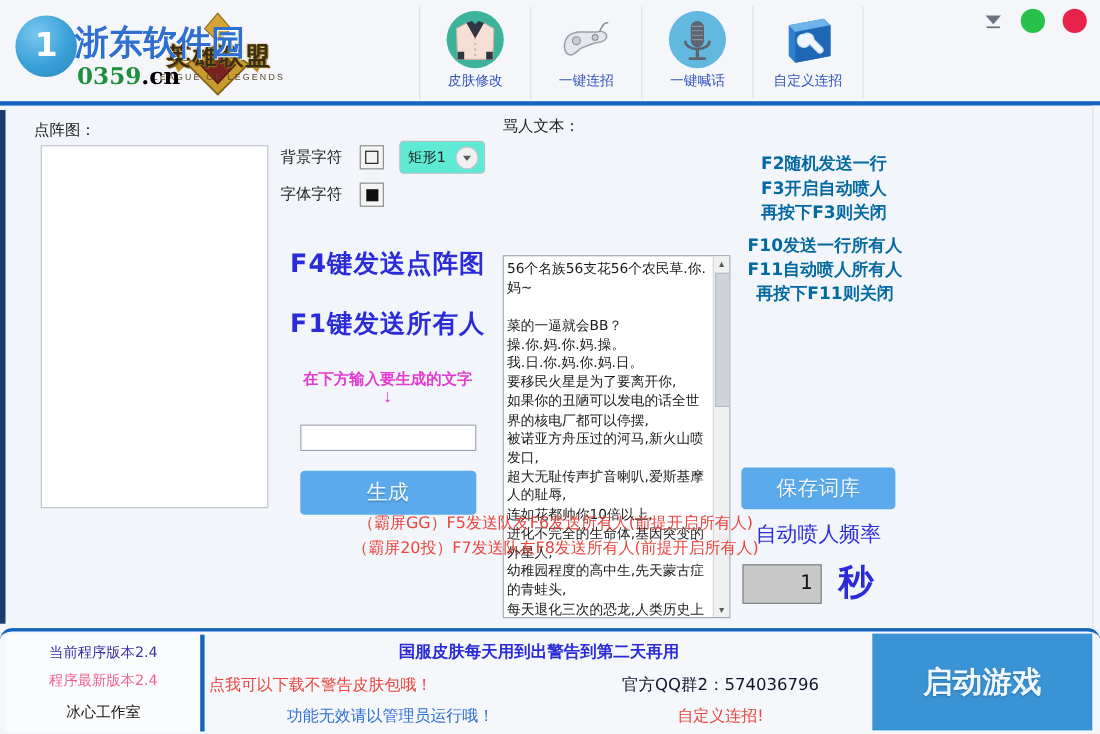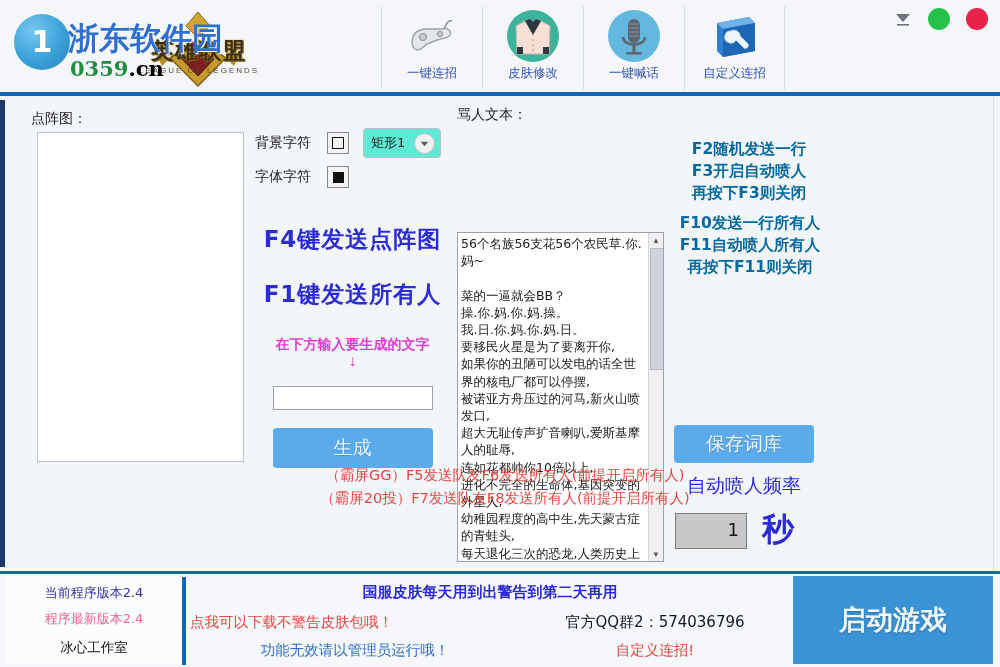--- a/index.html
+++ b/index.html
@@ -208,20 +208,21 @@
     color:#eaf4ff;font-size:21px;font-family:"DejaVu Sans",sans-serif;
     cursor:pointer;text-shadow:0 1px 1px rgba(0,0,0,.18);
   }
 
   
   .footer{
     position:absolute;left:0;top:571px;width:1000px;height:96px;
     background:#f5f7fb;
     border-top:3px solid #1565c0;
     box-sizing:border-box;
+    border-radius:11px;
   }
   .foot-left{
     position:absolute;left:6px;top:3px;width:180px;height:88px;
     background:#fbfcfe;border-right:4px solid #1565c0;box-sizing:border-box;
     text-align:center;
   }
   .fl1{margin-top:7px;font-size:13px;color:#3a2fa8;font-family:"DejaVu Sans",sans-serif;}
   .fl2{margin-top:8px;font-size:13px;color:#f06292;font-family:"DejaVu Sans",sans-serif;}
   .fl3{margin-top:11px;font-size:13.5px;color:#111;font-family:"DejaVu Sans",sans-serif;}
 
@@ -279,48 +280,48 @@
       </div>
 
       <div class="wm-logo">
         <div class="inner">1</div>
       </div>
       <div class="wm-title">浙东软件园</div>
       <div class="wm-url"><span>0359</span><span class="red">.cn</span></div>
     </div>
 
     <div class="toolbar">
-
-      <div class="tb-item">
-        <div class="tb-ico">
-          <svg viewBox="0 0 56 56" style="position:absolute;left:0;top:0;width:56px;height:56px;">
-            <path d="M14,22 C8,25 6,36 11,40 C15,43 19,38 23,35 L33,31 C38,29 44,30 46,26 C48,22 43,18 38,20 L20,20 Z" fill="#e3e6ea" stroke="#9aa0a8" stroke-width="1.4"></path>
-            <circle cx="19" cy="28" r="3.6" fill="#c7ccd3" stroke="#8a9099" stroke-width="1"></circle>
-            <circle cx="36" cy="25" r="2.6" fill="#c7ccd3" stroke="#8a9099" stroke-width="1"></circle>
-            <path d="M40,20 C43,12 46,11 48,12" stroke="#8a9099" stroke-width="1.4" fill="none"></path>
-          </svg>
-        </div>
-        <div class="tb-lab">一键连招</div>
-      </div>
 
       <div class="tb-item">
         <div class="tb-ico">
           <div class="circ teal"></div>
           <svg viewBox="0 0 56 56" style="position:absolute;left:0;top:0;width:56px;height:56px;">
             <path d="M20,12 L28,18 L36,12 L45,17 L44,45 L12,45 L11,17 Z" fill="#f6dfd5" stroke="#cbb3a8" stroke-width="1"></path>
             <path d="M20,12 L28,26 L36,12 L31,10 L28,13 L25,10 Z" fill="#2f3640"></path>
             <path d="M12,38 L18,38 L18,45 L12,45 Z" fill="#2f3640"></path>
             <path d="M38,38 L44,38 L44,45 L38,45 Z" fill="#2f3640"></path>
             <circle cx="28" cy="26" r="1" fill="#c9a89c"></circle>
               <circle cx="28" cy="31" r="1" fill="#c9a89c"></circle>
             <circle cx="28" cy="36" r="1" fill="#c9a89c"></circle>
               <circle cx="28" cy="41" r="1" fill="#c9a89c"></circle>
           </svg>
         </div>
         <div class="tb-lab">皮肤修改</div>
+      </div>
+
+      <div class="tb-item">
+        <div class="tb-ico">
+          <svg viewBox="0 0 56 56" style="position:absolute;left:0;top:0;width:56px;height:56px;">
+            <path d="M14,22 C8,25 6,36 11,40 C15,43 19,38 23,35 L33,31 C38,29 44,30 46,26 C48,22 43,18 38,20 L20,20 Z" fill="#e3e6ea" stroke="#9aa0a8" stroke-width="1.4"></path>
+            <circle cx="19" cy="28" r="3.6" fill="#c7ccd3" stroke="#8a9099" stroke-width="1"></circle>
+            <circle cx="36" cy="25" r="2.6" fill="#c7ccd3" stroke="#8a9099" stroke-width="1"></circle>
+            <path d="M40,20 C43,12 46,11 48,12" stroke="#8a9099" stroke-width="1.4" fill="none"></path>
+          </svg>
+        </div>
+        <div class="tb-lab">一键连招</div>
       </div>
 
       <div class="tb-item">
         <div class="tb-ico">
           <div class="circ blue"></div>
           <svg viewBox="0 0 56 56" style="position:absolute;left:0;top:0;width:56px;height:56px;">
             <rect x="22" y="10" width="12" height="24" rx="6" fill="#5d6570"></rect>
             <path d="M17,28 C17,38 39,38 39,28" stroke="#5d6570" stroke-width="2.5" fill="none"></path>
             <rect x="26.5" y="36" width="3" height="8" fill="#5d6570"></rect>
             <rect x="20" y="43" width="16" height="2.6" rx="1.3" fill="#5d6570"></rect>

